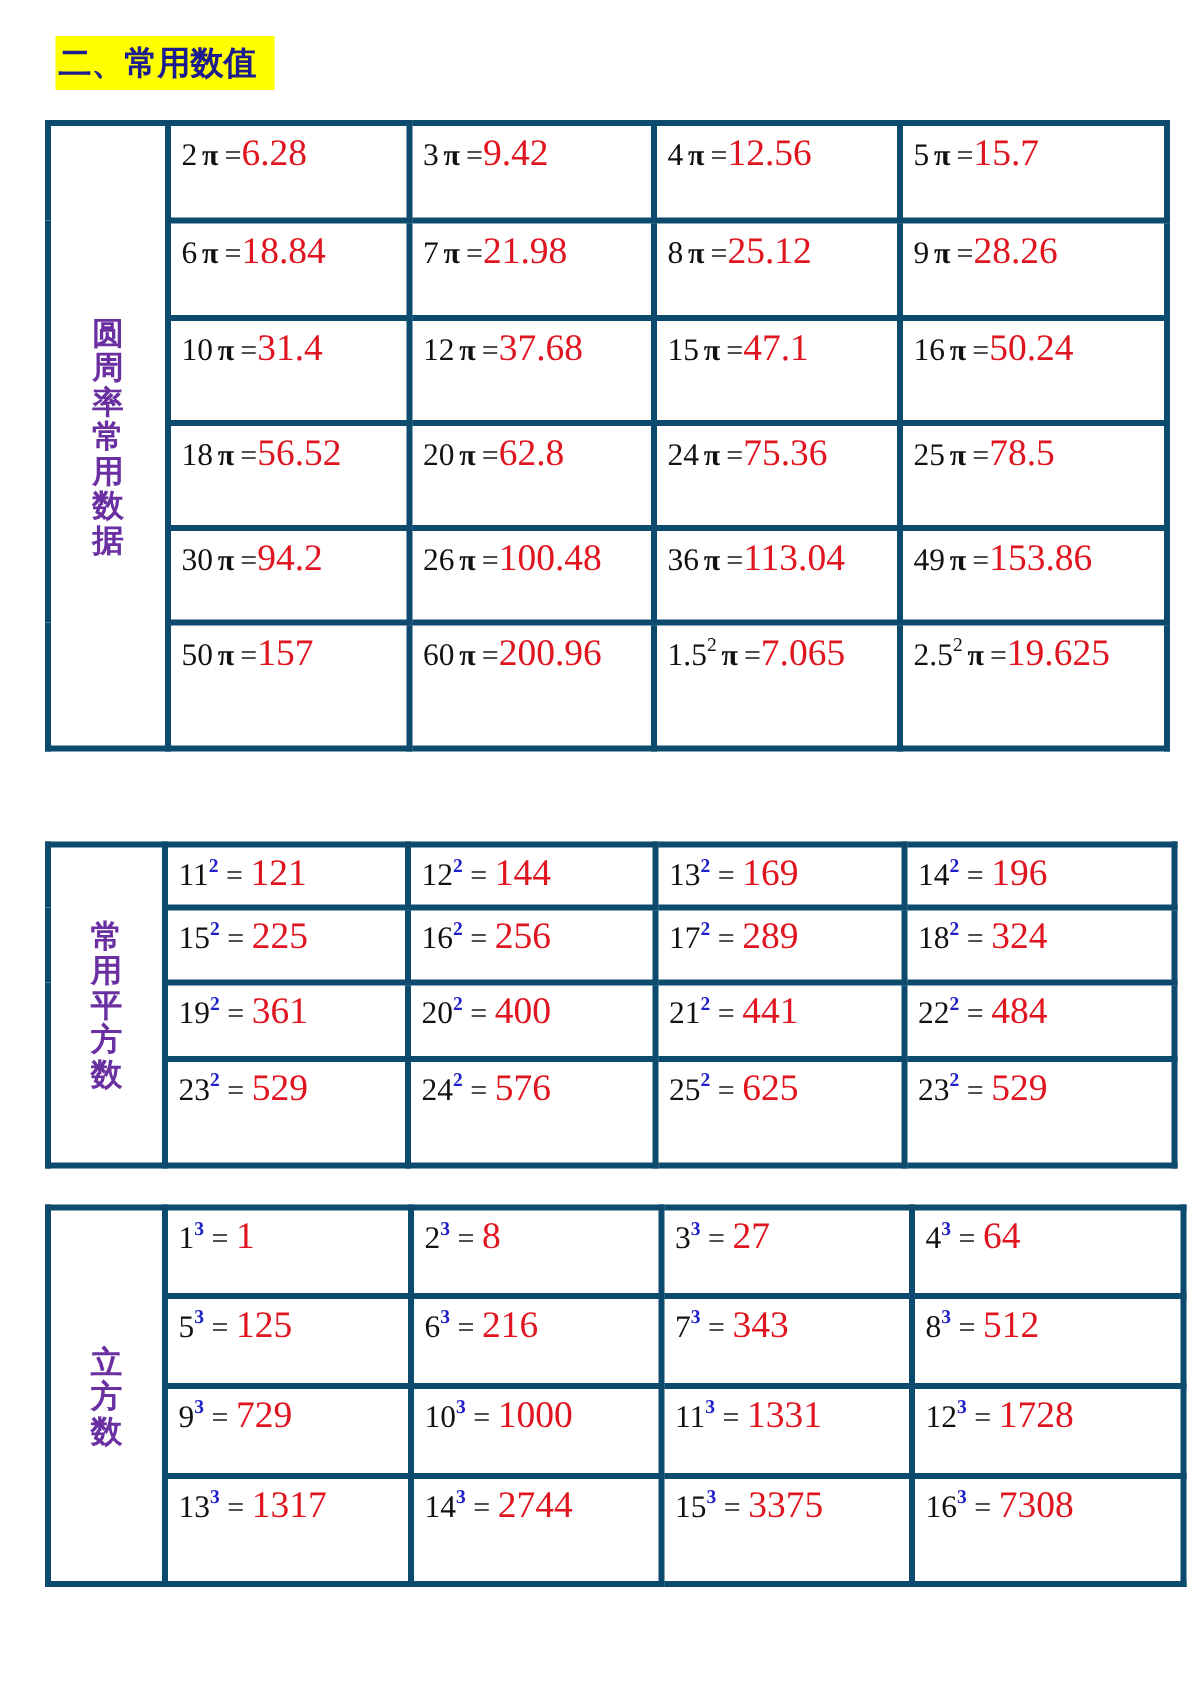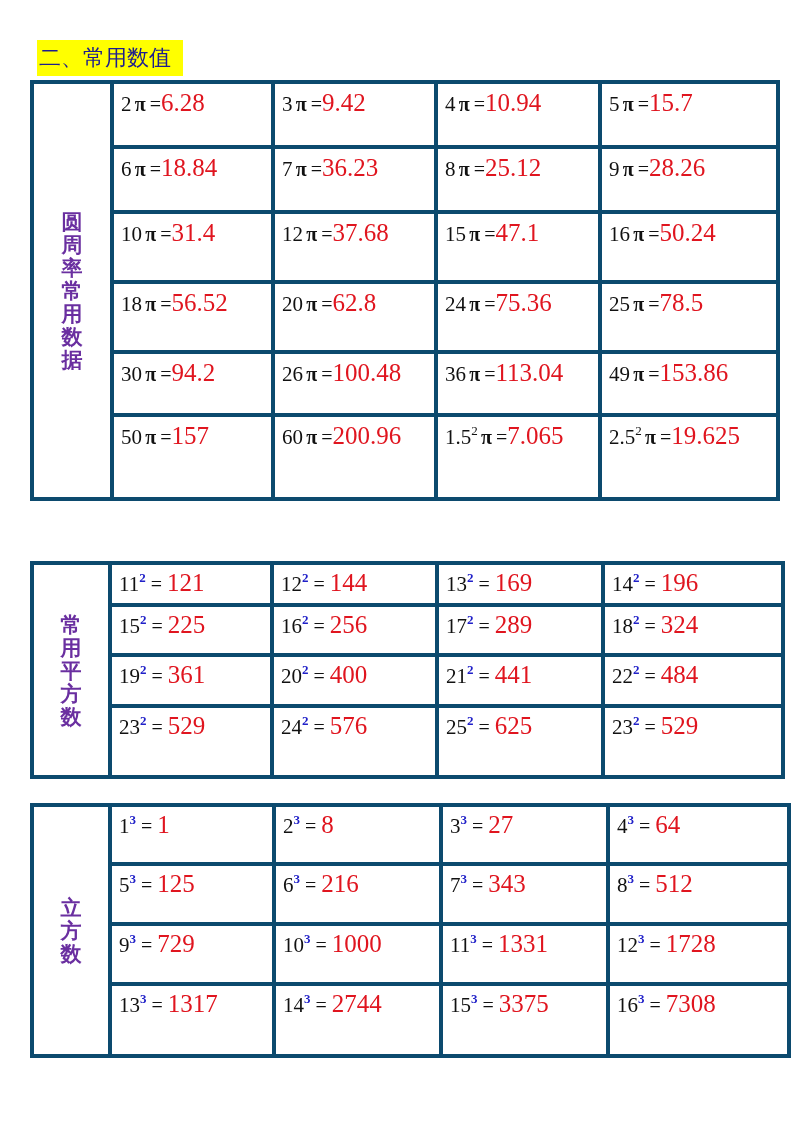--- a/index.html
+++ b/index.html
@@ -1,20 +1,20 @@
 <!DOCTYPE html>
 <html><head>
 <meta charset="utf-8">
 <style>
   html, body { margin: 0; padding: 0; background: #ffffff; }
   body { width: 793px; height: 1122px; position: relative; overflow: hidden; }
   .heading {
-    position: absolute; left: 37px; top: 40px; height: 36px; width: 146px;
+    position: absolute; left: 37px; top: 24px; height: 36px; width: 146px;
     background: #ffff00; color: #1d1d8f;
-    font-family: "DejaVu Serif", serif; font-weight: normal; font-size: 22px;
+    font-family: "DejaVu Serif", serif; font-weight: bold; font-size: 22px;
     line-height: 36px; padding-left: 2px; box-sizing: border-box; white-space: nowrap;
   }
   table.grid {
     position: absolute; border-collapse: collapse; table-layout: fixed;
     font-family: "Liberation Serif", "DejaVu Serif", serif;
   }
   table.grid td { border: 4px solid #0c4a6e; vertical-align: top; padding: 0; }
   td.label-cell { vertical-align: middle !important; text-align: center; }
   .vlabel {
     display: inline-block; width: 24px; color: #6a2fa0;
@@ -46,32 +46,32 @@
   <tbody id="pi-body">
       <tr style="height:65px">
         <td class="label-cell" rowspan="6"><span class="vlabel">圆周率常用数据</span></td>
         <td>
           <span class="cell"><span class="expr">2</span> <span class="expr pi">π</span><span class="expr eq"> =</span><span class="val">6.28</span></span>
         </td>
         <td>
           <span class="cell"><span class="expr">3</span> <span class="expr pi">π</span><span class="expr eq"> =</span><span class="val">9.42</span></span>
         </td>
         <td>
-          <span class="cell"><span class="expr">4</span> <span class="expr pi">π</span><span class="expr eq"> =</span><span class="val">10.94</span></span>
+          <span class="cell"><span class="expr">4</span> <span class="expr pi">π</span><span class="expr eq"> =</span><span class="val">12.56</span></span>
         </td>
         <td>
           <span class="cell"><span class="expr">5</span> <span class="expr pi">π</span><span class="expr eq"> =</span><span class="val">15.7</span></span>
         </td>
       </tr>
       <tr style="height:65px">
         <td>
           <span class="cell"><span class="expr">6</span> <span class="expr pi">π</span><span class="expr eq"> =</span><span class="val">18.84</span></span>
         </td>
         <td>
-          <span class="cell"><span class="expr">7</span> <span class="expr pi">π</span><span class="expr eq"> =</span><span class="val">36.23</span></span>
+          <span class="cell"><span class="expr">7</span> <span class="expr pi">π</span><span class="expr eq"> =</span><span class="val">21.98</span></span>
         </td>
         <td>
           <span class="cell"><span class="expr">8</span> <span class="expr pi">π</span><span class="expr eq"> =</span><span class="val">25.12</span></span>
         </td>
         <td>
           <span class="cell"><span class="expr">9</span> <span class="expr pi">π</span><span class="expr eq"> =</span><span class="val">28.26</span></span>
         </td>
       </tr>
       <tr style="height:70px">
         <td>

